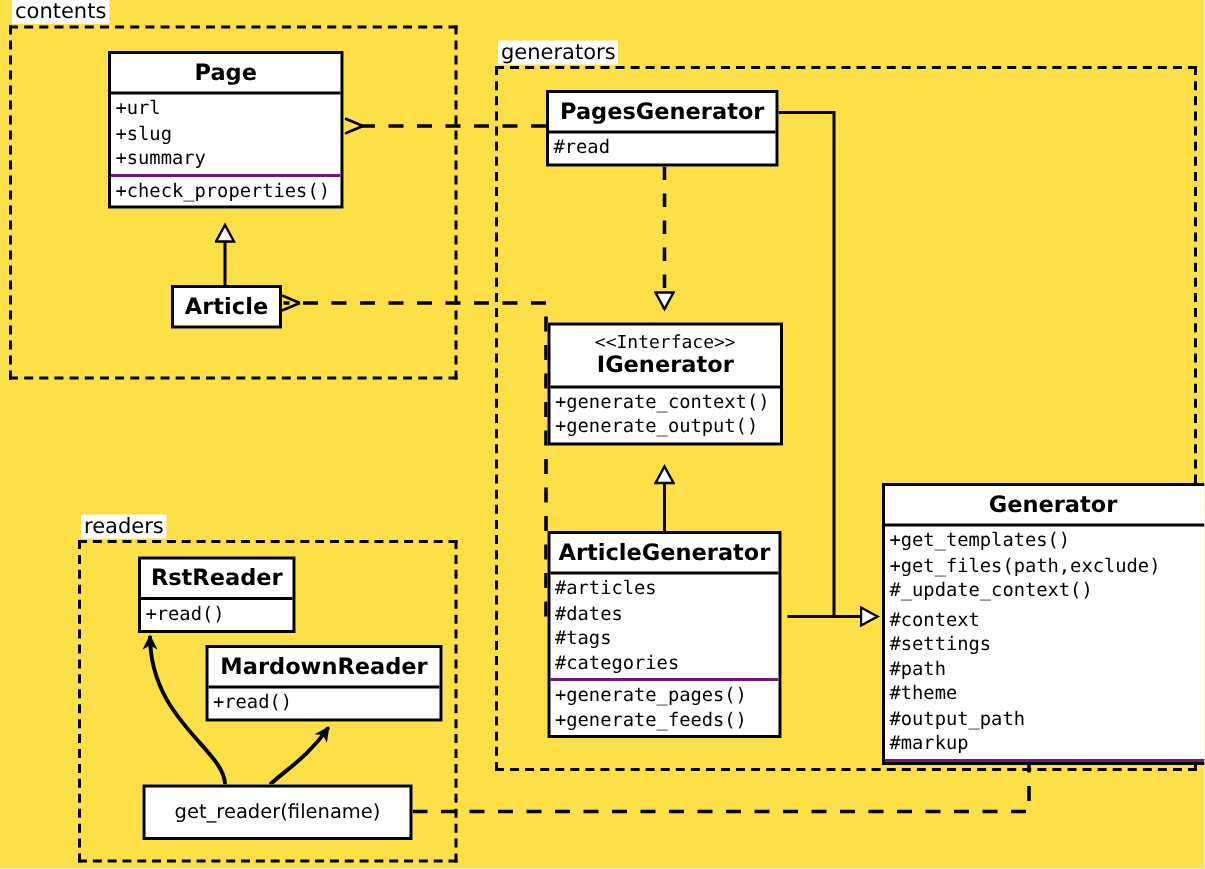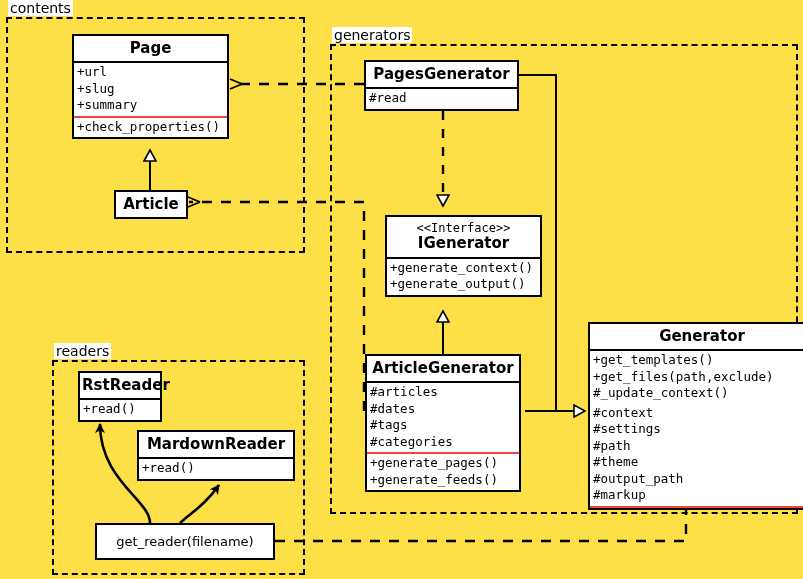--- a/index.html
+++ b/index.html
@@ -57,21 +57,21 @@
   }
   .uml .name-cmp.last { border-bottom: none; }
   .uml .stereo {
     display: block;
     font-weight: normal;
     font-family: "DejaVu Sans Mono", monospace;
     font-size: 12px;
     line-height: 1.2;
   }
   .uml .cmp {
-    border-bottom: 2px solid #ef4444;
+    border-bottom: 2px solid #701a75;
     padding: 1px 2px 2px 3px;
     font-family: "DejaVu Sans Mono", monospace;
     font-size: 12.5px;
     line-height: 1.32;
     color: #000;
     text-align: left;
   }
   .uml .cmp.last { border-bottom: none; }
   .uml .row { white-space: nowrap; }
   
@@ -181,21 +181,21 @@
     <div class="name-cmp last">Article</div>
   </div>
 
   <div class="uml" style="left:364px; top:60px; width:155px;">
     <div class="name-cmp">PagesGenerator</div>
     <div class="cmp last">
       <div class="row">#read</div>
     </div>
   </div>
 
-  <div class="uml" style="left:365px; top:215px; width:157px;margin-left:20px;">
+  <div class="uml" style="left:365px; top:215px; width:157px;">
     <div class="name-cmp">
       <span class="stereo">&lt;&lt;Interface&gt;&gt;</span>
       <span>IGenerator</span>
     </div>
     <div class="cmp last">
       <div class="row">+generate_context()</div>
       <div class="row">+generate_output()</div>
     </div>
   </div>
 
@@ -223,21 +223,21 @@
     <div class="cmp">
       <div class="row">#context</div>
       <div class="row">#settings</div>
       <div class="row">#path</div>
       <div class="row">#theme</div>
       <div class="row">#output_path</div>
       <div class="row">#markup</div>
     </div>
   </div>
 
-  <div class="uml" style="left:78px; top:371px; width:84px;">
+  <div class="uml" style="left:92px; top:371px; width:105px;">
     <div class="name-cmp">RstReader</div>
     <div class="cmp last">
       <div class="row">+read()</div>
     </div>
   </div>
 
   <div class="uml" style="left:137px; top:430px; width:158px;">
     <div class="name-cmp">MardownReader</div>
     <div class="cmp last">
       <div class="row">+read()</div>

